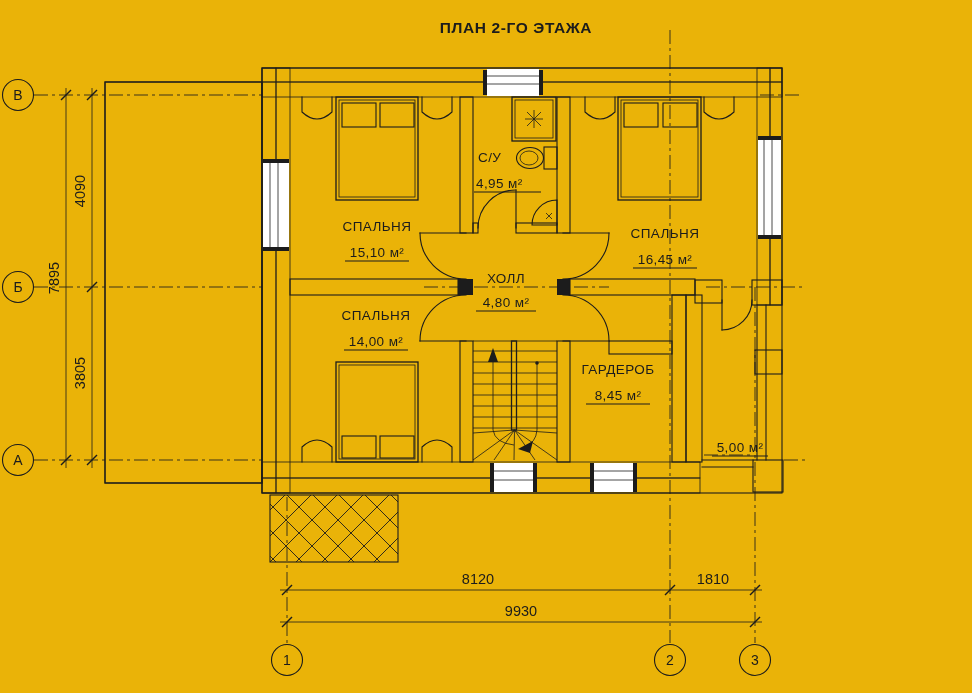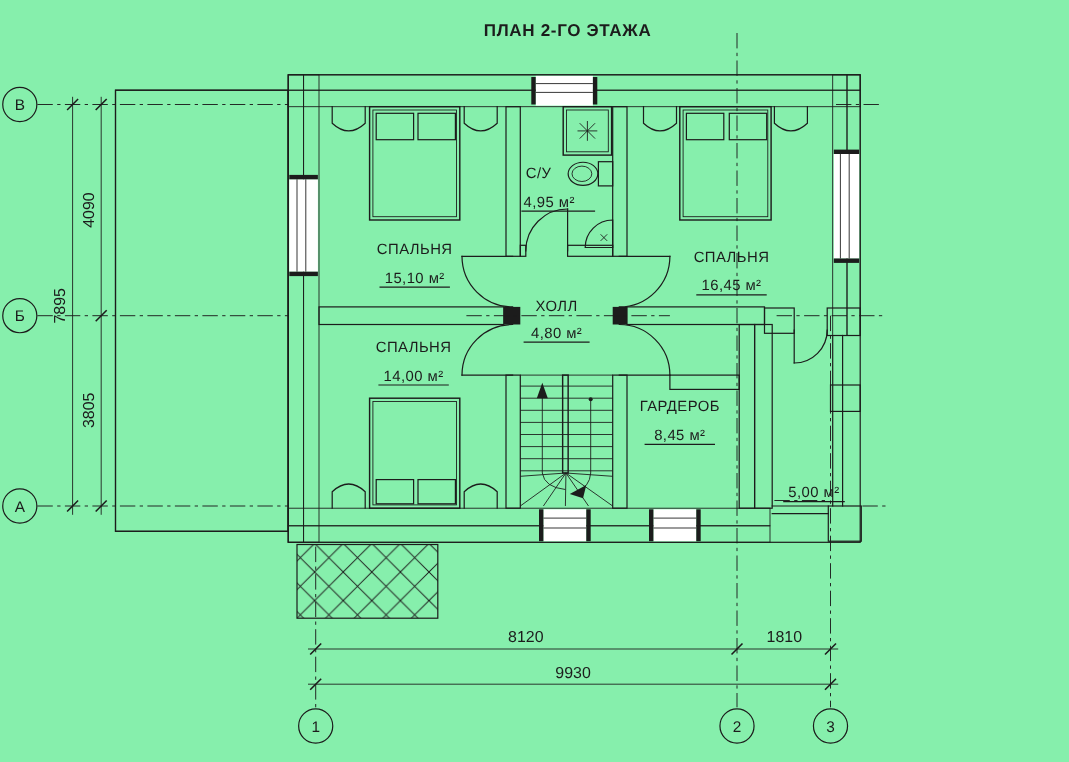--- a/index.html
+++ b/index.html
@@ -1,16 +1,16 @@
 <!DOCTYPE html>
 <html><head>
 <meta charset="utf-8">
 <style>
   html,body{margin:0;padding:0;background:#fff;}
-  .stage{width:972px;height:693px;background:#86efac;position:relative;overflow:hidden;
+  .stage{width:972px;height:693px;background:#eab308;position:relative;overflow:hidden;
          font-family:"Liberation Sans","DejaVu Sans",sans-serif;}
   svg{display:block;}
   text{fill:#1c1c1c;font-family:"Liberation Sans","DejaVu Sans",sans-serif;}
   .t-title{font-size:15.5px;font-weight:bold;letter-spacing:.6px;}
   .t-room{font-size:13.5px;letter-spacing:.4px;}
   .t-dim{font-size:14.5px;}
   .t-axis{font-size:14px;}
   .s{stroke:#1c1c1c;fill:none;stroke-width:1.1;stroke-linecap:square;}
   .s-thin{stroke:#1c1c1c;fill:none;stroke-width:.8;}
   .s-med{stroke:#1c1c1c;fill:none;stroke-width:1.3;}

